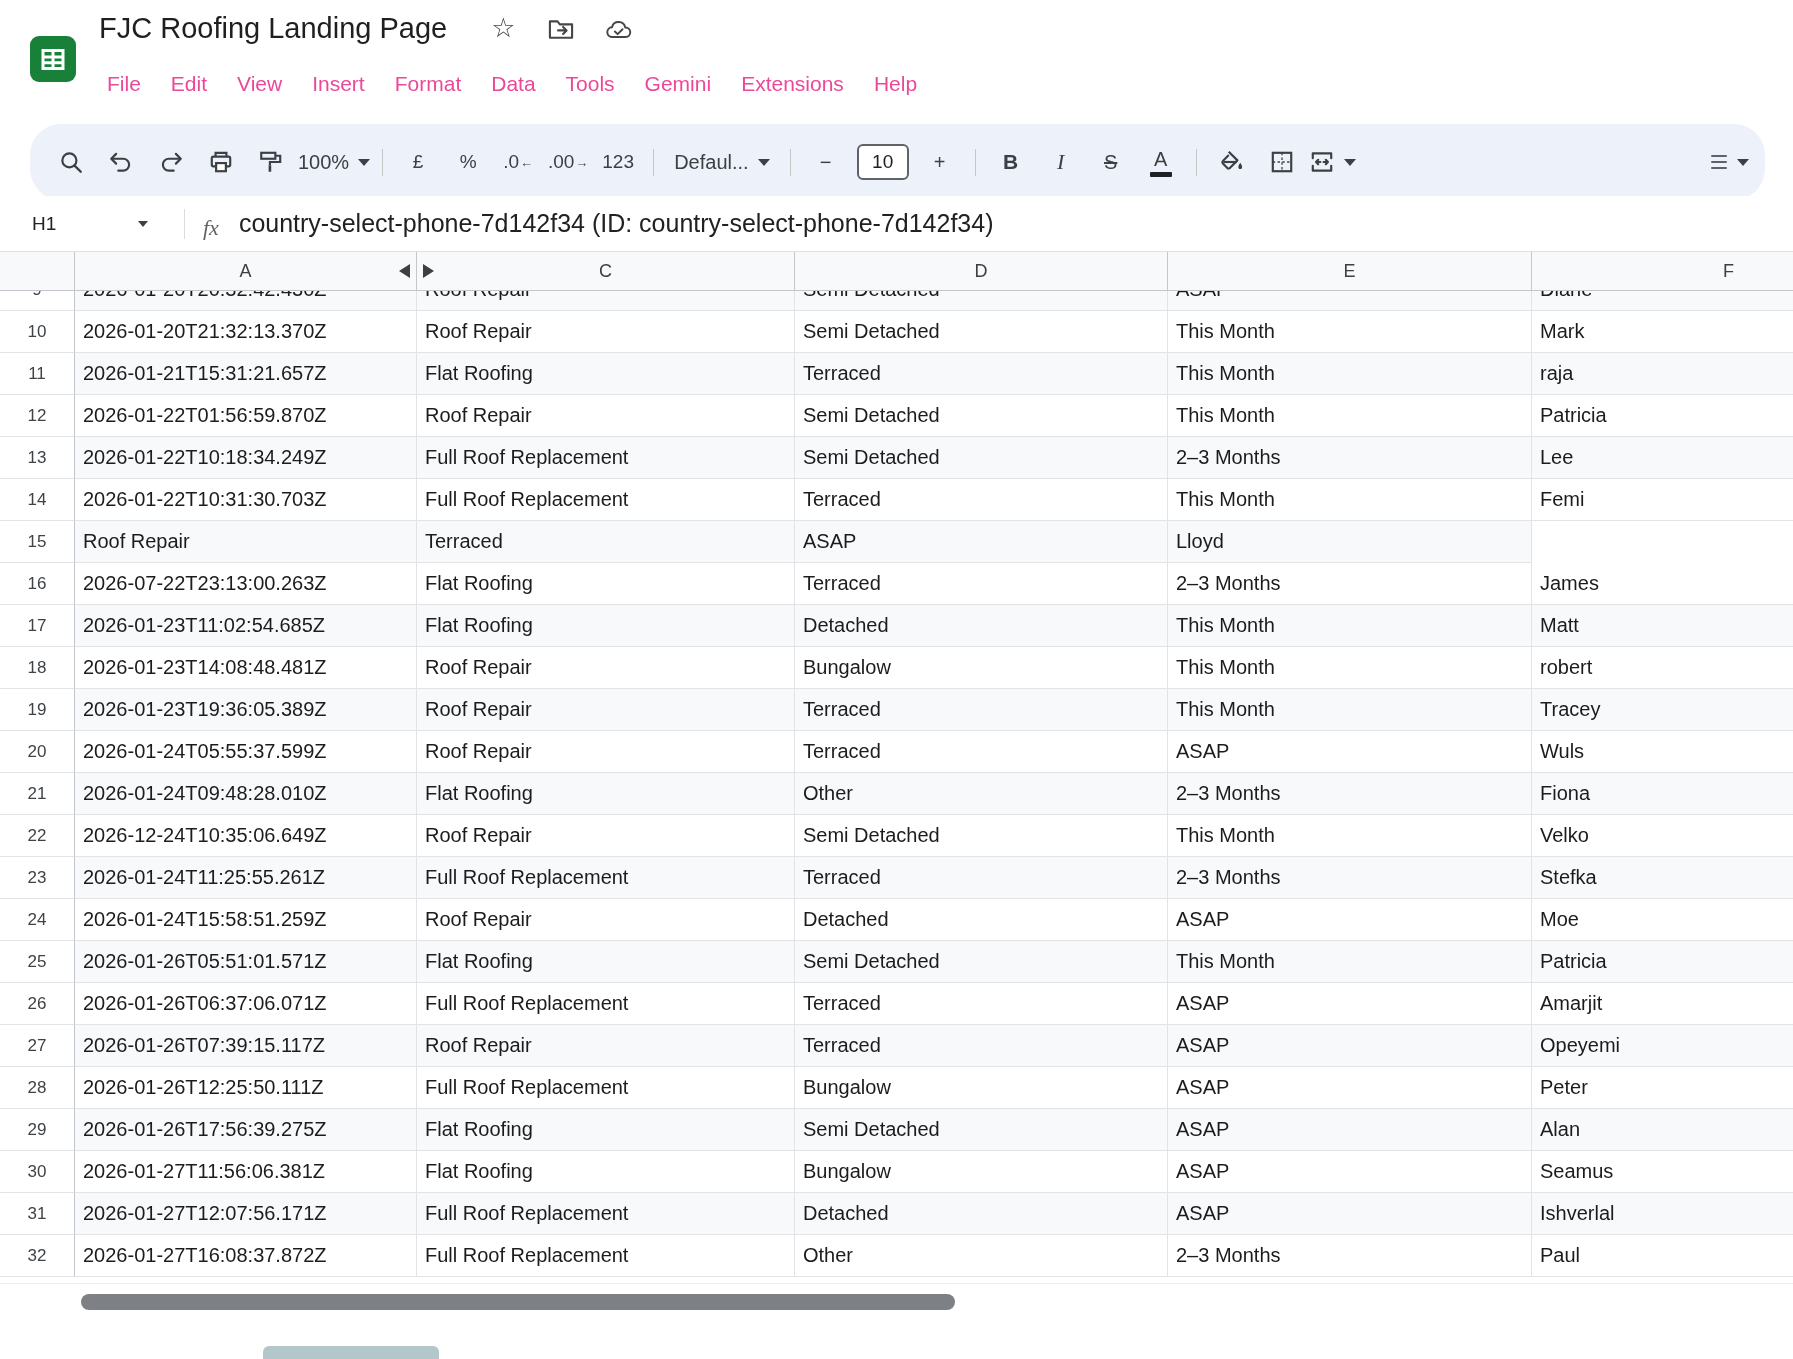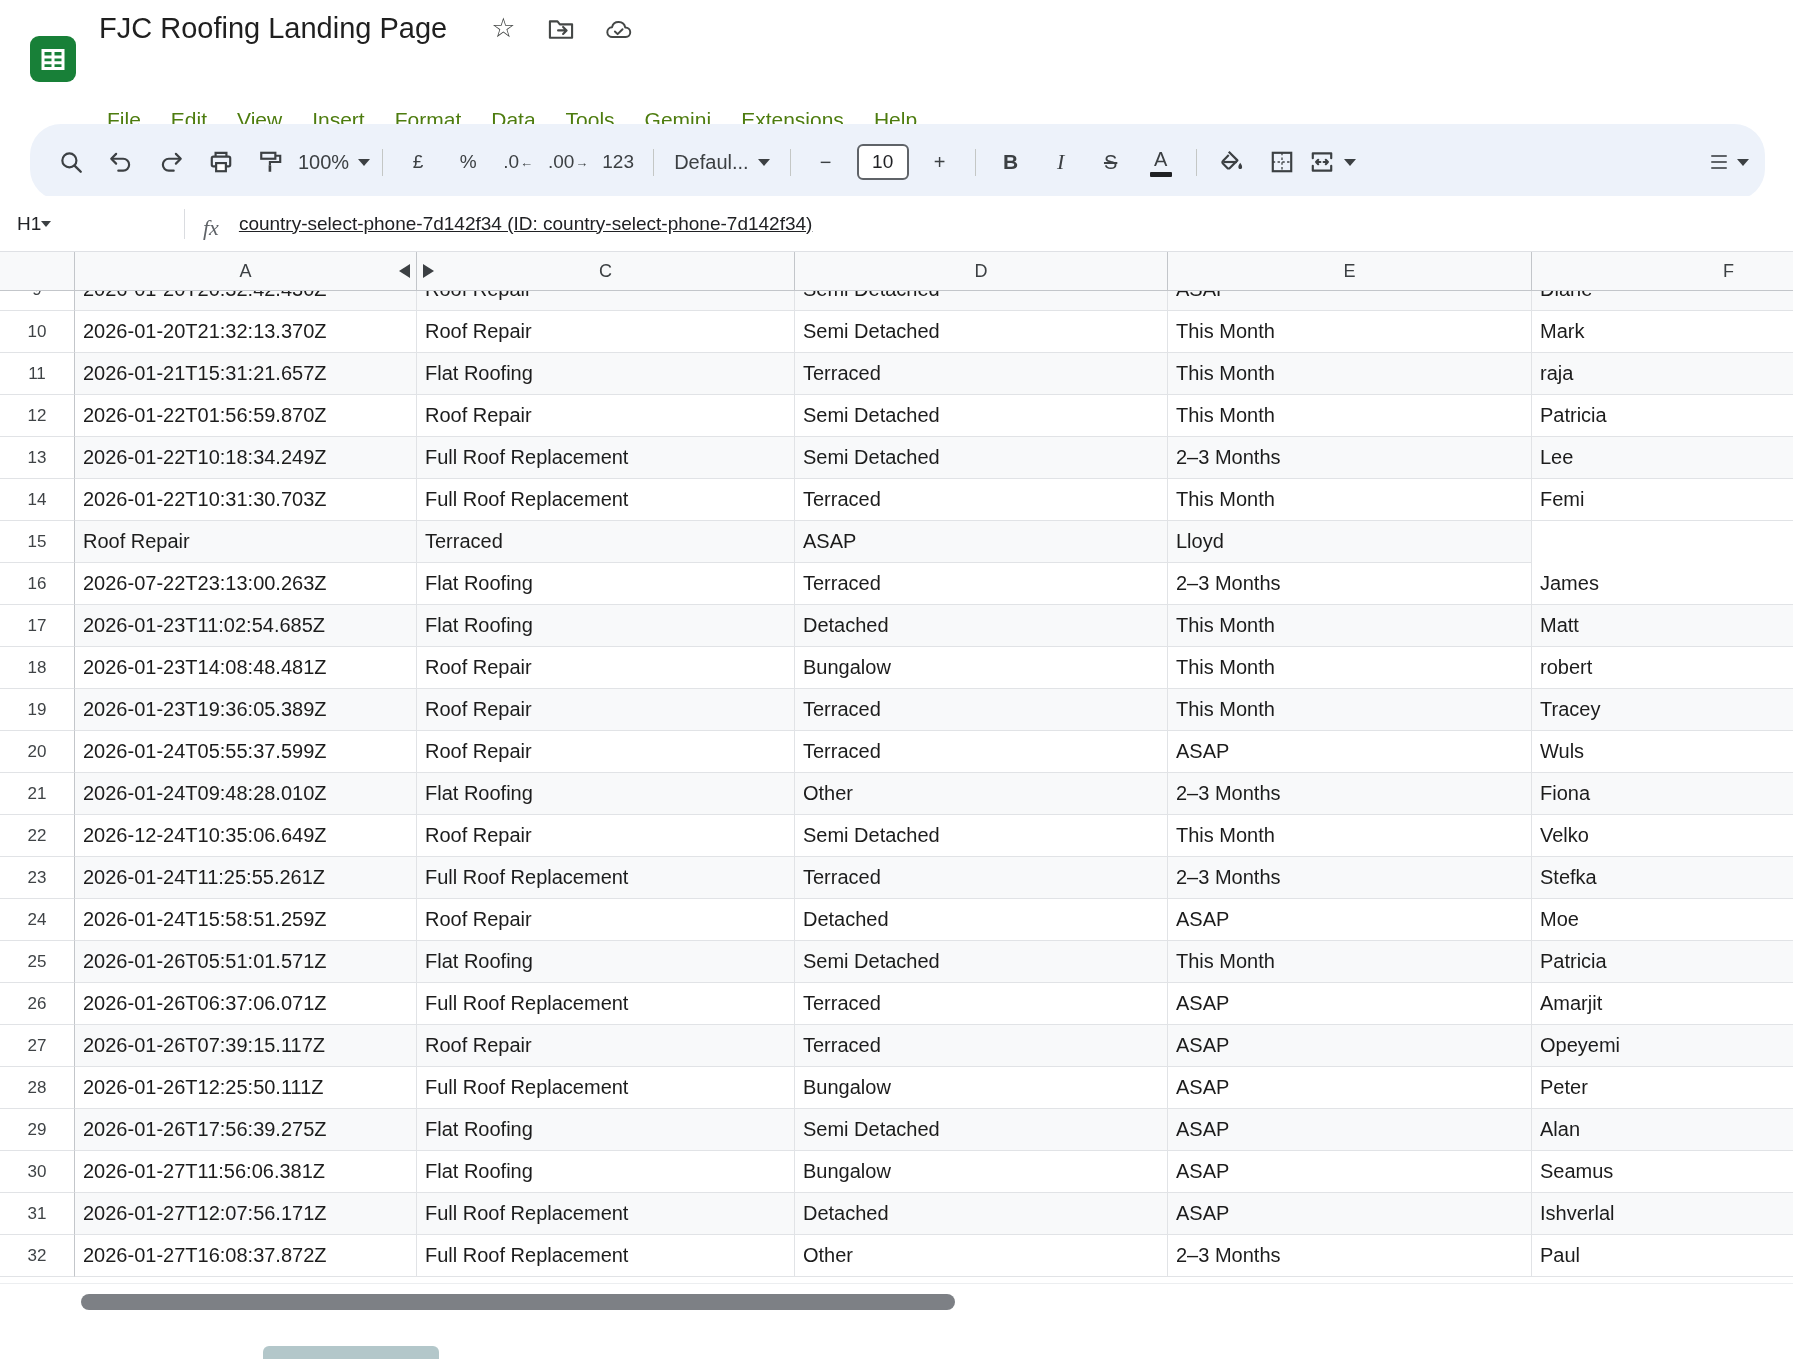--- a/index.html
+++ b/index.html
@@ -10,21 +10,21 @@
   }
 
   
   .logo { position:absolute; left:30px; top:36px; width:46px; height:46px; }
   .title-row { position:absolute; left:99px; top:12px; display:flex; align-items:center; }
   .doc-title { font-size:29px; font-weight:500; color:#1f1f1f; margin-right:42px; white-space:nowrap; }
   .title-icons { display:flex; align-items:center; gap:30px; }
   .t-icon { width:28px; height:28px; display:flex; align-items:center; justify-content:center; color:#444746; }
   .star-glyph { font-size:27px; color:#444746; line-height:1; }
   .menubar { position:absolute; left:92px; top:64px; display:flex; }
-  .menu-item { font-size:21px; color:#4d7c0f; padding:8px 15px; border-radius:18px; cursor:default; white-space:nowrap;margin-top:36px; }
+  .menu-item { font-size:21px; color:#ec4899; padding:8px 15px; border-radius:18px; cursor:default; white-space:nowrap; }
 
   
   .toolbar {
     position:absolute; left:30px; top:124px; right:28px; height:76px;
     background:#edf2fa; border-radius:31px; display:flex; align-items:center; padding:0 16px;
   }
   .tbtn { height:46px; min-width:46px; display:flex; align-items:center; justify-content:center; border-radius:23px; margin:0 2px; color:#3c4043; }
   .tlabel { font-size:20px; color:#3c4043; white-space:nowrap; }
   .tlabel.small { font-size:19px; font-weight:500; }
   .caret { width:0; height:0; border-left:6px solid transparent; border-right:6px solid transparent; border-top:7px solid #3c4043; margin-left:9px; }
@@ -44,26 +44,26 @@
   .dec-arrow { font-size:13px; color:#3c4043; margin-left:1px; line-height:20px; }
   .collapse-ctl { margin-left:auto; display:flex; align-items:center; gap:6px; color:#3c4043; }
   .collapse-lines { display:flex; flex-direction:column; gap:4px; }
   .collapse-lines span { display:block; width:16px; height:2px; background:#5f6368; border-radius:1px; }
 
   
   .formulabar {
     position:absolute; left:0; top:196px; width:100%; height:56px; background:#fff;
     display:flex; align-items:center; border-bottom:1px solid #dfe1e5;
   }
-  .namebox { width:162px; padding-left:17px; display:flex; align-items:center; }
+  .namebox { width:162px; padding-left:32px; display:flex; align-items:center; justify-content:space-between; }
   .namebox .ref { font-size:19px; color:#202124; }
   .namebox .caret { margin:0 14px 0 0; border-top-width:6px; border-left-width:5px; border-right-width:5px; }
   .fdiv { width:1px; height:30px; background:#dadce0; margin-left:22px; }
   .fx { font-family:"Liberation Serif", serif; font-style:italic; font-size:22px; color:#5f6368; margin:9px 20px 0 18px; }
-  .formula-text { font-size:19px; color:#202124; white-space:nowrap;text-decoration:underline; }
+  .formula-text { font-size:25px; color:#202124; white-space:nowrap; }
 
   
   .gridcols { display:grid; grid-template-columns:75px 342px 378px 373px 364px 394px; }
   .colheaders {
     position:absolute; left:0; top:252px; width:1926px; height:39px;
     background:#f8f9fa; border-bottom:1px solid #c3c6ca;
   }
   .colheaders .hcell {
     display:flex; align-items:center; justify-content:center;
     font-size:18px; color:#3c4043; border-right:1px solid #c3c6ca; height:38px;

